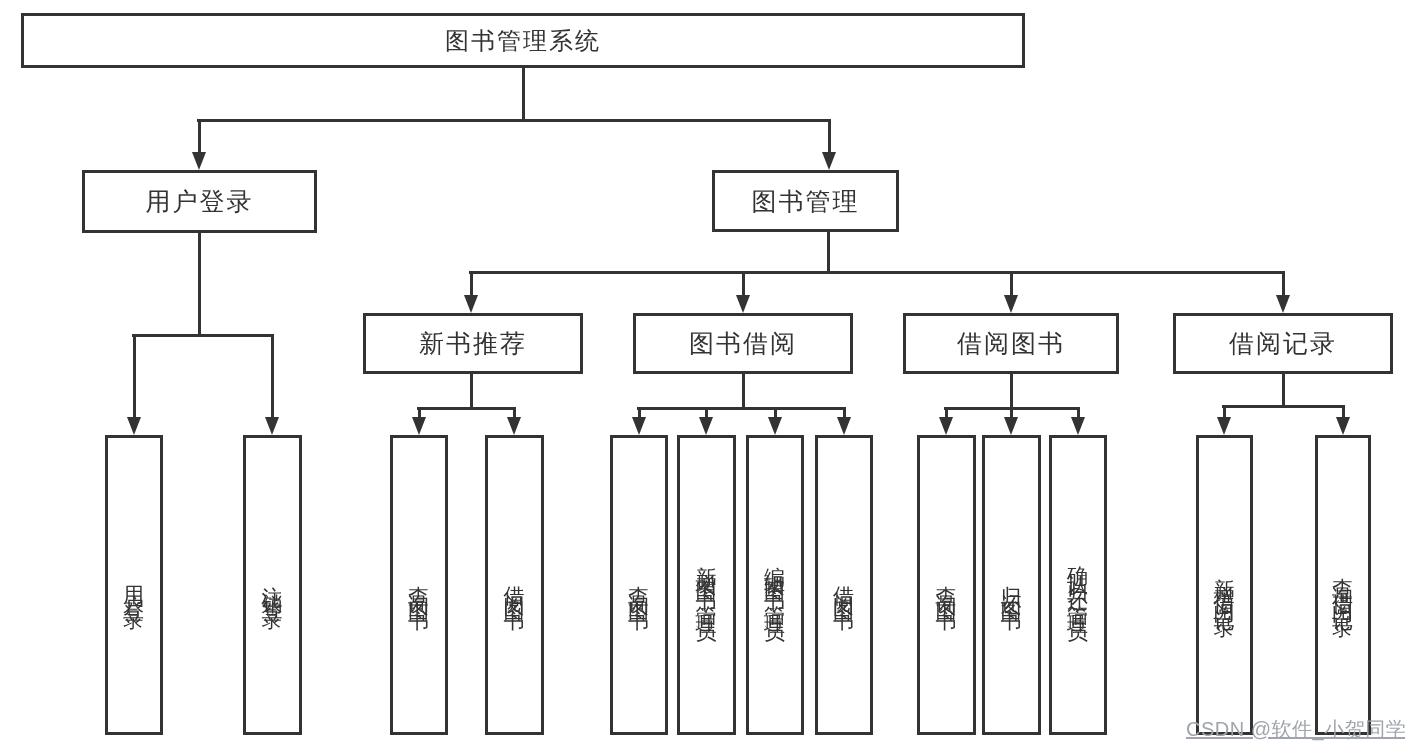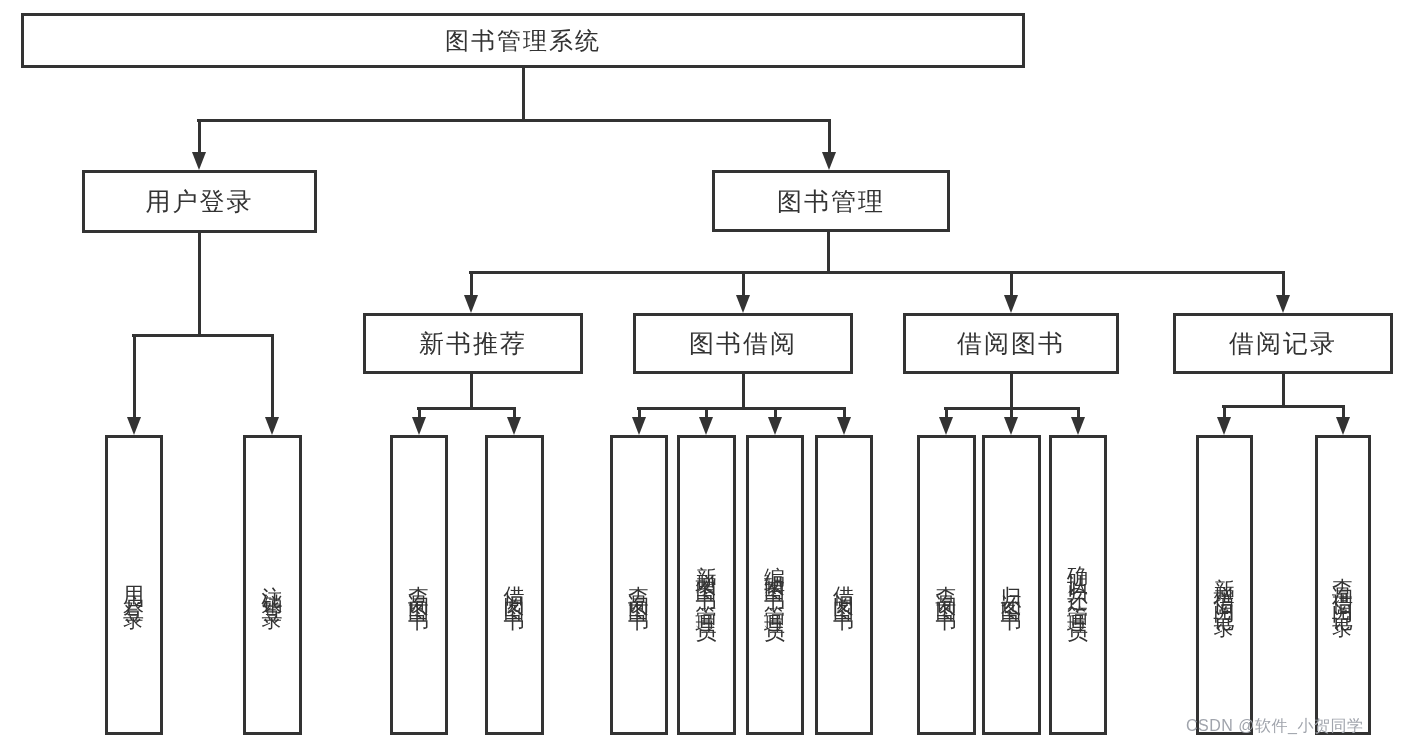--- a/index.html
+++ b/index.html
@@ -43,40 +43,41 @@
     position: absolute;
     width: 0; height: 0;
     border-left: 7px solid transparent;
     border-right: 7px solid transparent;
     border-top: 18px solid var(--line, #333333);
   }
   .watermark {
     position: absolute;
     left: 1186px;
     top: 716px;
-    font-size: 16px;
+    font-size: 20px;
     color: var(--wm, #a0a4ac);
     letter-spacing: 0.5px;
     white-space: nowrap;
     z-index: 5;
+    text-decoration: underline;
   }
 </style>
 </head>
 <body>
 
 <div class="stage" style="--bg: #ffffff; --line: #333333; --text: #333333; --wm: #a0a4ac;">
 
   <div class="box title-box" style="left:21px;top:13px;width:1004px;height:55px;">
     <span>图书管理系统</span>
   </div>
 
   <div class="box branch-box" style="left:82px;top:170px;width:235px;height:63px;">
     <span>用户登录</span>
   </div>
-  <div class="box branch-box" style="left:712px;top:170px;width:238px;height:62px;">
+  <div class="box branch-box" style="left:712px;top:170px;width:187px;height:62px;">
     <span>图书管理</span>
   </div>
 
   <div class="box module-box" style="left:633px;top:313px;width:220px;height:61px;">
     <span>图书借阅</span>
   </div>
   <div class="box module-box" style="left:363px;top:313px;width:220px;height:61px;">
     <span>新书推荐</span>
   </div>
   <div class="box module-box" style="left:903px;top:313px;width:216px;height:61px;">

